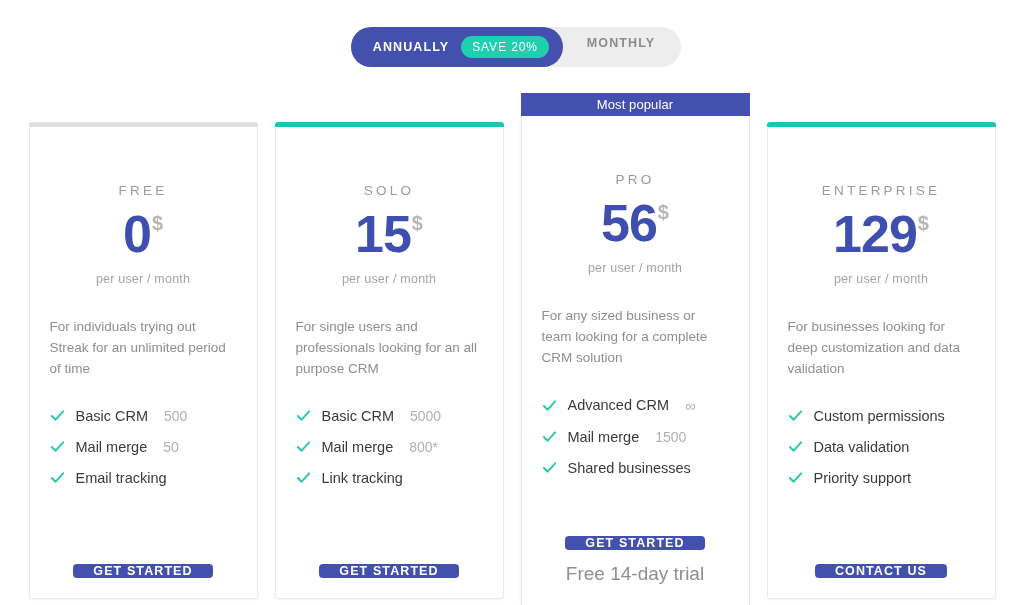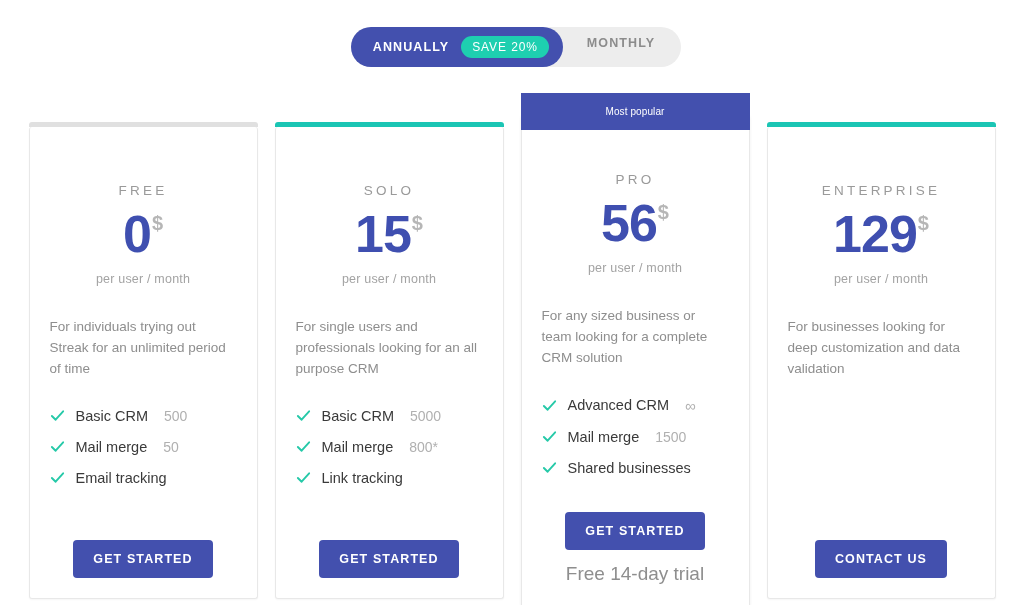--- a/index.html
+++ b/index.html
@@ -120,24 +120,24 @@
     right: -1px;
     height: 5px;
     border-radius: 3px 3px 0 0;
   }
 
   .popular-banner {
     position: absolute;
     top: -23px;
     left: -1px;
     right: -1px;
-    height: 37px;
+    height: 23px;
     background: #4350ae;
     color: #ffffff;
-    font-size: 10px;
+    font-size: 13px;
     display: flex;
     align-items: center;
     justify-content: center;
     letter-spacing: 0.1px;
   }
 
   
   .plan-name {
     text-align: center;
     margin-top: 56px;
@@ -229,21 +229,21 @@
 
   .cta-button {
     background: #4350ae;
     color: #ffffff;
     border: none;
     border-radius: 4px;
     font-family: "Liberation Sans", sans-serif;
     font-size: 12.5px;
     font-weight: bold;
     letter-spacing: 1.1px;
-    padding: 12px 20px;
+    padding: 0 20px;
     cursor: pointer;
   }
 
   .trial-note {
     margin-top: 13px;
     font-size: 19px;
     color: #8e8e8e;
   }
 </style>
 </head>
@@ -373,18 +373,41 @@
   </div>
 
   <div class="card standard">
     <div class="accent-bar" style="background: rgb(27, 197, 180);"></div>
     <div class="plan-name">ENTERPRISE</div>
     <div class="price-row">
       <span class="price-amount">129</span><span class="price-currency">$</span>
     </div>
     <div class="price-period">per user / month</div>
     <div class="plan-desc">For businesses looking for deep customization and data validation</div>
+    <ul class="features">
+      <li class="feature">
+        <svg class="check-icon" viewBox="0 0 16 16">
+            <path d="M2 8.5 L6 12.5 L14 3.5" fill="none" stroke="#25c9a8" stroke-width="2" stroke-linecap="round" stroke-linejoin="round"></path>
+          </svg>
+        <span>Custom permissions</span>
+        <span class="feature-qty"></span>
+      </li>
+      <li class="feature">
+        <svg class="check-icon" viewBox="0 0 16 16">
+            <path d="M2 8.5 L6 12.5 L14 3.5" fill="none" stroke="#25c9a8" stroke-width="2" stroke-linecap="round" stroke-linejoin="round"></path>
+          </svg>
+        <span>Data validation</span>
+        <span class="feature-qty"></span>
+      </li>
+      <li class="feature">
+        <svg class="check-icon" viewBox="0 0 16 16">
+            <path d="M2 8.5 L6 12.5 L14 3.5" fill="none" stroke="#25c9a8" stroke-width="2" stroke-linecap="round" stroke-linejoin="round"></path>
+          </svg>
+        <span>Priority support</span>
+        <span class="feature-qty"></span>
+      </li>
+    </ul>
     <div class="cta-area">
       <button class="cta-button">CONTACT US</button>
     </div>
   </div>
 
 </div>
 
 </body></html>

